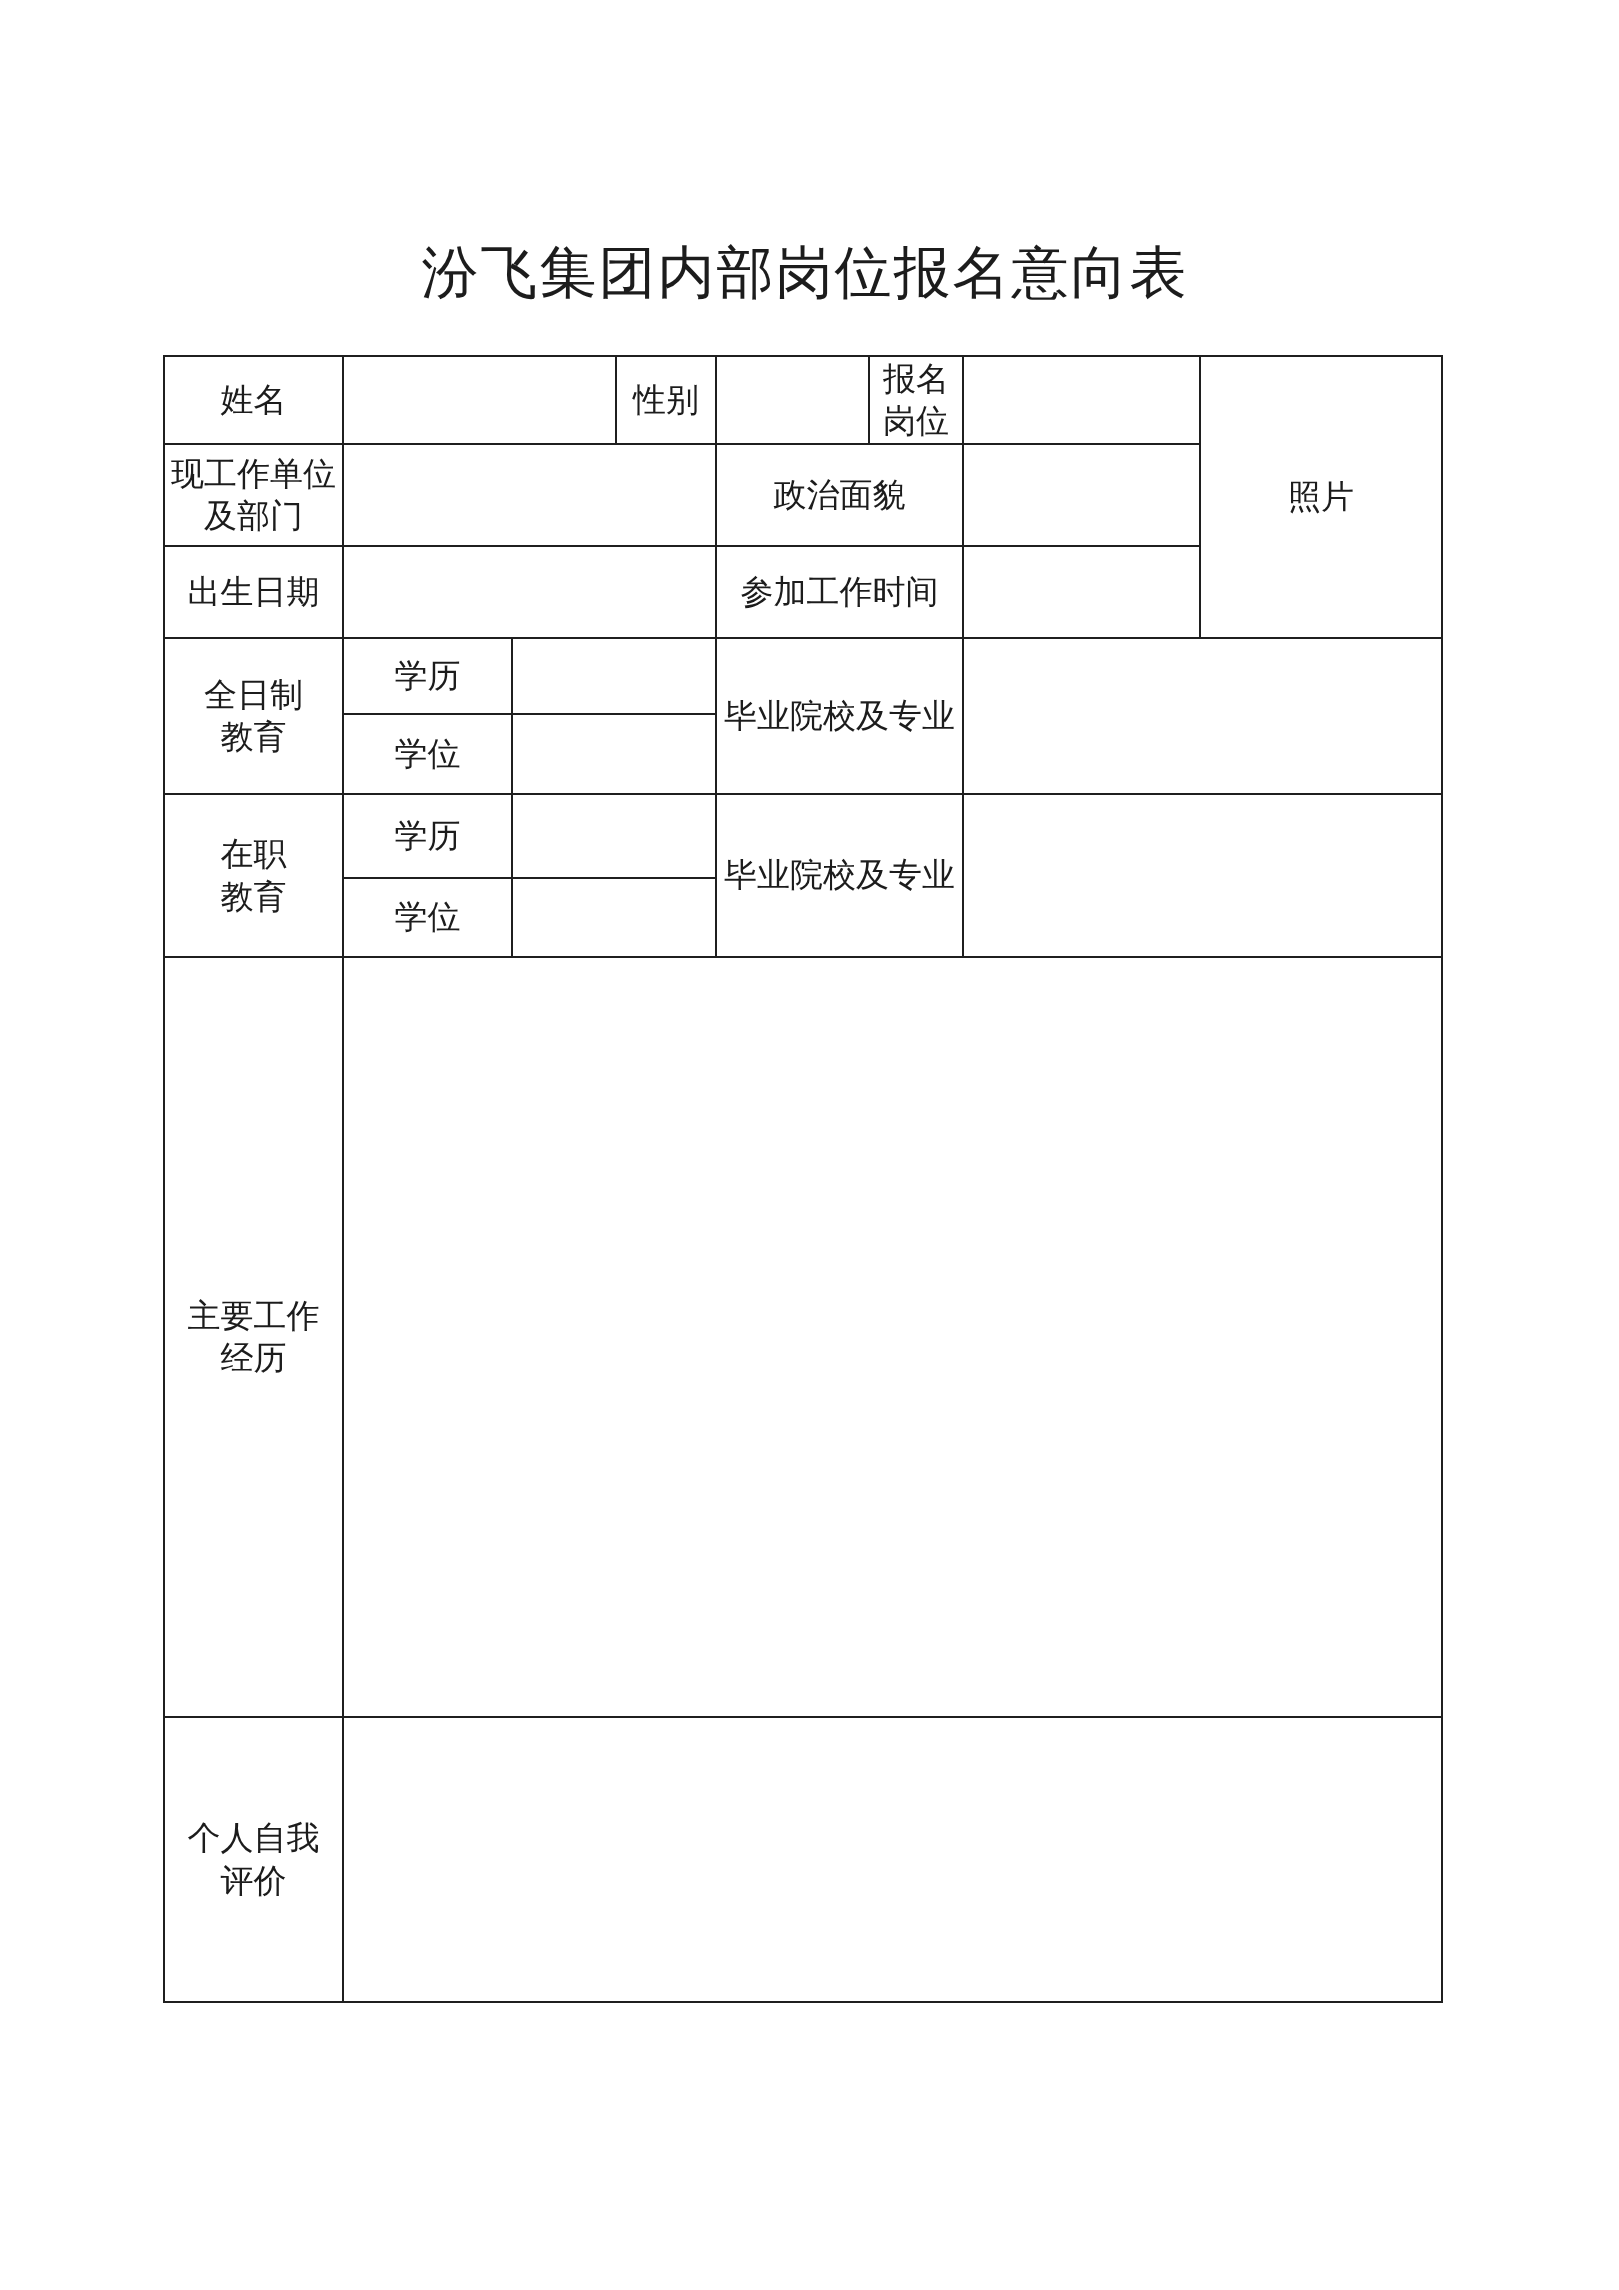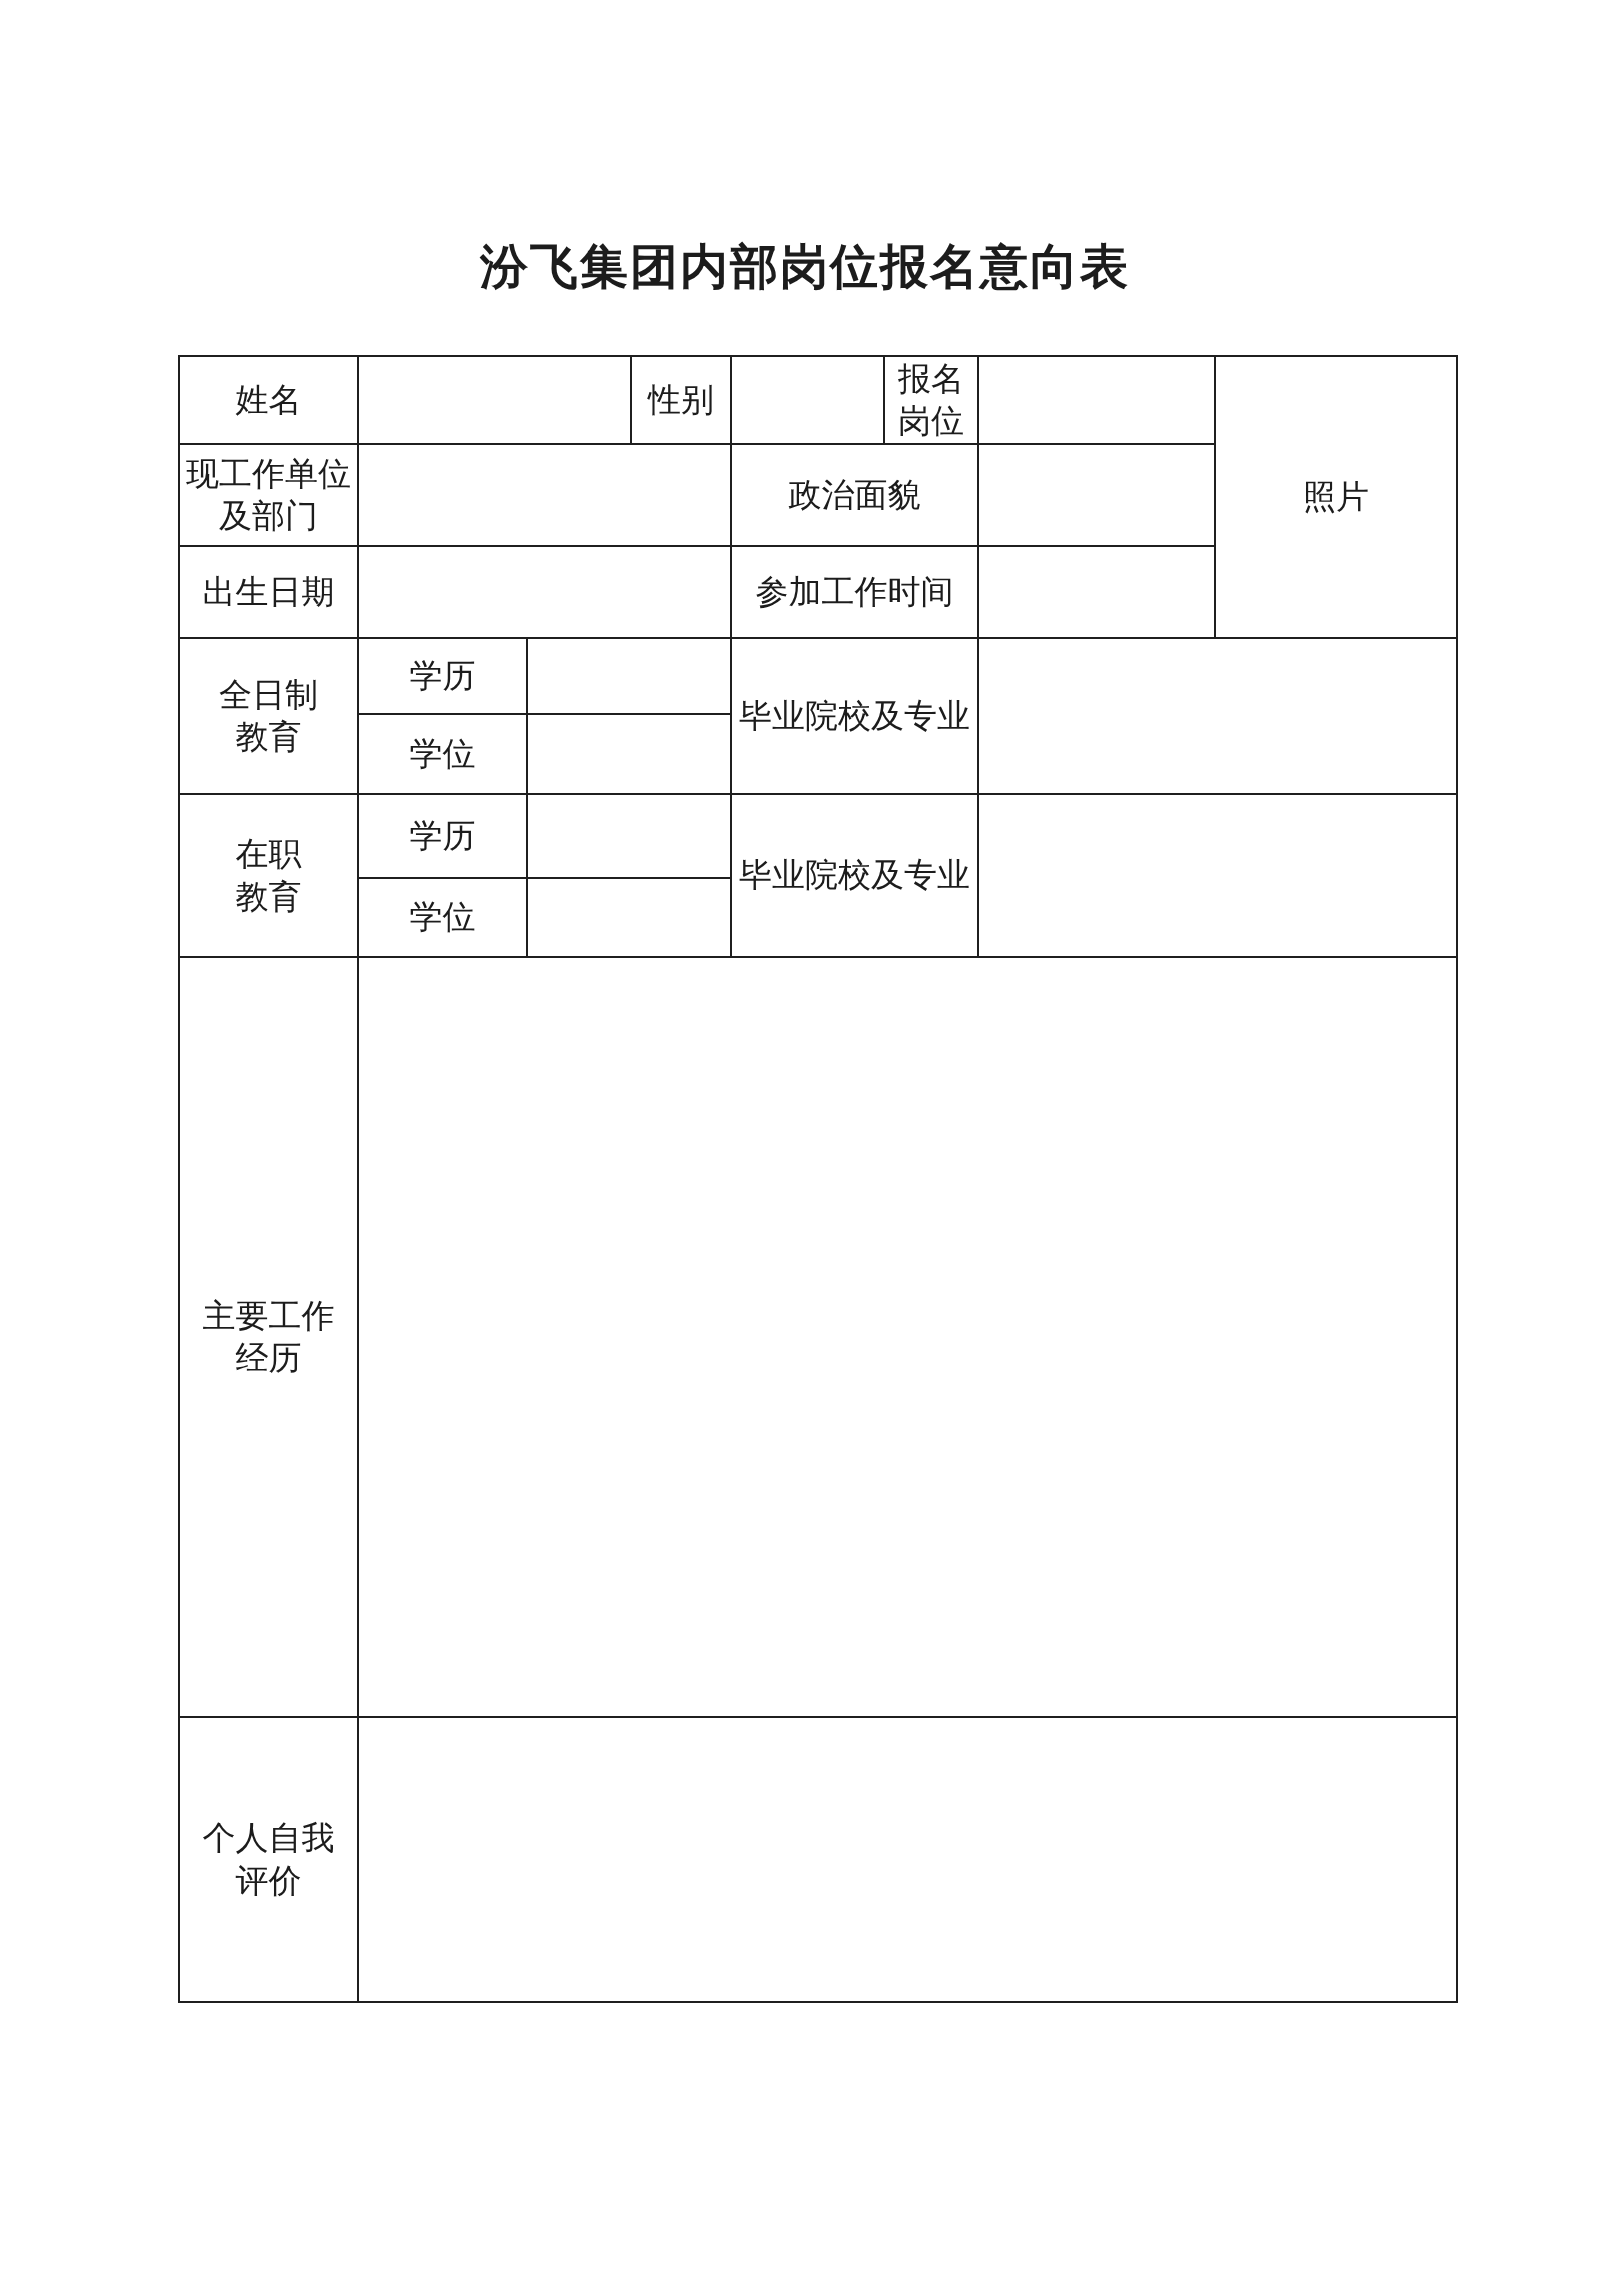--- a/index.html
+++ b/index.html
@@ -14,29 +14,29 @@
     font-family: "Liberation Serif", serif;
     color: #1c1c1c;
   }
   .doc-title {
     position: absolute;
     top: 235px;
     left: 166px;
     width: 1278px;
     margin: 0;
     text-align: center;
-    font-size: 48px;
-    font-weight: 700;
+    font-size: 57px;
+    font-weight: 400;
     letter-spacing: 2px;
     white-space: nowrap;
   }
   table.form {
     position: absolute;
     top: 355px;
-    left: 178px;
+    left: 163px;
     border-collapse: collapse;
     table-layout: fixed;
     width: 1278px;
   }
   table.form td {
     border: 2px solid #1f1f1f;
     padding: 0 3.9px;
     text-align: center;
     vertical-align: middle;
     font-size: 33px;

